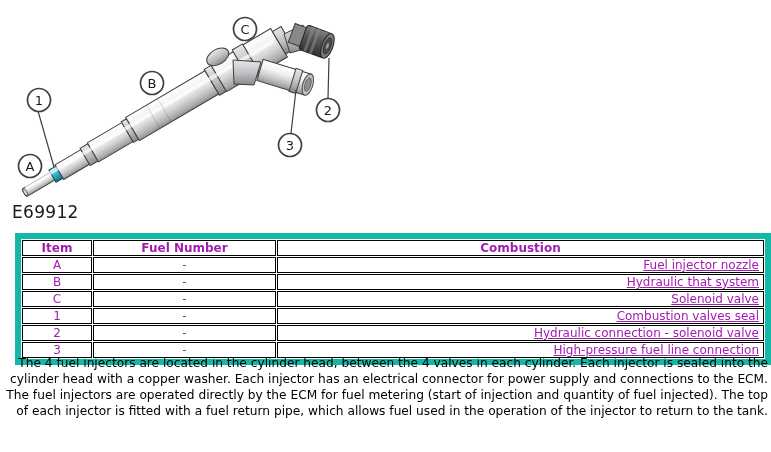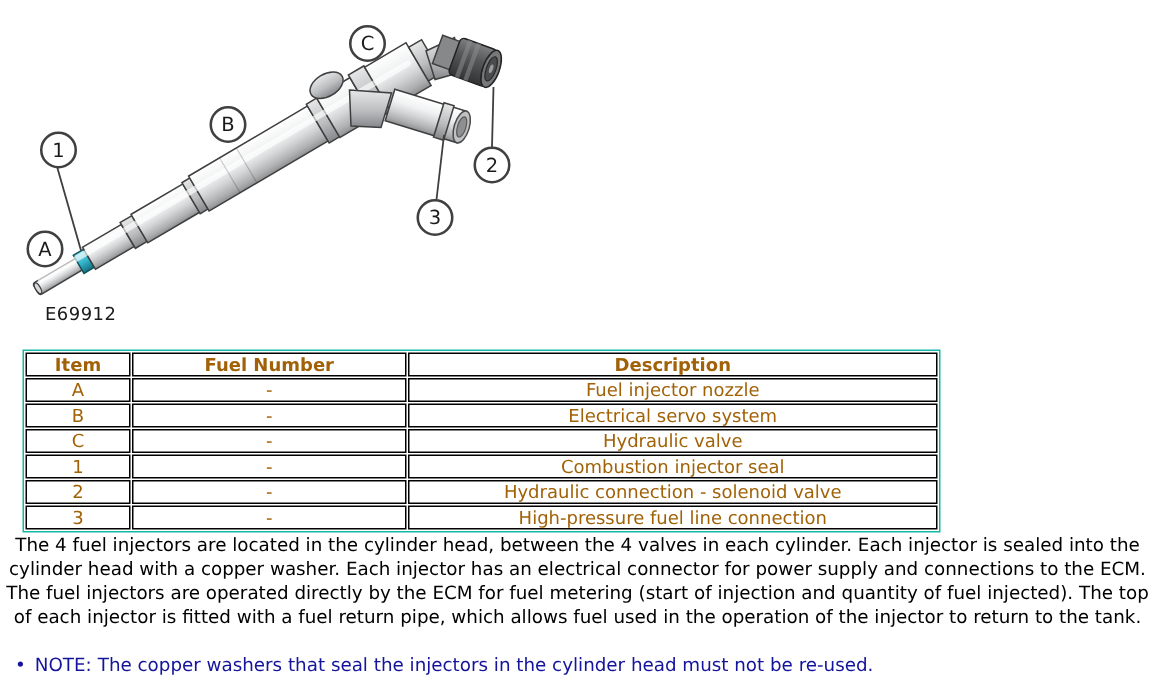--- a/index.html
+++ b/index.html
@@ -19,58 +19,58 @@
   }
   .figure-area {
     position: absolute;
     left: 0;
     top: 0;
     width: 771px;
     height: 200px;
   }
   .figure-code {
     position: absolute;
-    left: 30px;
+    left: 12px;
     top: 202px;
-    font-size: 12px;
+    font-size: 17px;
     color: #1a1a1a;
     letter-spacing: 0.3px;
   }
   table.parts-table {
     position: absolute;
     left: 15px;
     top: 233px;
-    width: 612px;
-    border: 1px solid #14b8a6;
+    width: 756px;
+    border: 6px solid #14b8a6;
     border-collapse: separate;
     border-spacing: 1px;
     table-layout: fixed;
     font-size: 12px;
-    color: #a16207;
+    color: #a21caf;
   }
   table.parts-table th, table.parts-table td {
     border: 1px solid #000;
     padding: 0 4px;
     height: 14px;
     line-height: 14px;
     overflow: hidden;
     white-space: nowrap;
   }
   table.parts-table th { font-weight: bold; text-align: center; }
   td.c-item, td.c-part { text-align: center; }
-  td.c-desc { text-align: center; }
+  td.c-desc { text-align: right; text-decoration: underline; }
   .body-text {
     position: absolute;
     left: 2px;
     top: 355px;
     width: 766px;
     font-size: 12.2px;
     line-height: 16px;
     color: #000;
-    text-align: center;
+    text-align: right;
   }
   .note-line {
     position: absolute;
     left: 10px;
     top: 436px;
     width: 758px;
     font-size: 12.2px;
     line-height: 15px;
     color: #15159b;
   }
@@ -190,56 +190,53 @@
   <table class="parts-table">
     <colgroup>
       <col style="width:70px">
         <col style="width:183px">
         <col>
     </colgroup>
     <thead>
       <tr>
         <th>Item</th>
         <th>Fuel Number</th>
-        <th>Description</th>
+        <th>Combustion</th>
       </tr>
     </thead>
     <tbody>
       <tr>
         <td class="c-item">A</td>
         <td class="c-part">-</td>
         <td class="c-desc">Fuel injector nozzle</td>
       </tr>
       <tr>
         <td class="c-item">B</td>
         <td class="c-part">-</td>
-        <td class="c-desc">Electrical servo system</td>
+        <td class="c-desc">Hydraulic that system</td>
       </tr>
       <tr>
         <td class="c-item">C</td>
         <td class="c-part">-</td>
-        <td class="c-desc">Hydraulic valve</td>
+        <td class="c-desc">Solenoid valve</td>
       </tr>
       <tr>
         <td class="c-item">1</td>
         <td class="c-part">-</td>
-        <td class="c-desc">Combustion injector seal</td>
+        <td class="c-desc">Combustion valves seal</td>
       </tr>
       <tr>
         <td class="c-item">2</td>
         <td class="c-part">-</td>
         <td class="c-desc">Hydraulic connection - solenoid valve</td>
       </tr>
       <tr>
         <td class="c-item">3</td>
         <td class="c-part">-</td>
         <td class="c-desc">High-pressure fuel line connection</td>
       </tr>
     </tbody>
   </table>
 
   <div class="body-text">The 4 fuel injectors are located in the cylinder head, between the 4 valves in each cylinder. Each injector is sealed into the cylinder head with a copper washer. Each injector has an electrical connector for power supply and connections to the ECM. The fuel injectors are operated directly by the ECM for fuel metering (start of injection and quantity of fuel injected). The top of each injector is fitted with a fuel return pipe, which allows fuel used in the operation of the injector to return to the tank.</div>
 
-  <div class="note-line">
-    <span class="note-bullet">•</span><span class="note-label">NOTE:</span><span>The copper washers that seal the injectors in the cylinder head must not be re-used.</span>
-  </div>
 
 </div>
 
 </body></html>

